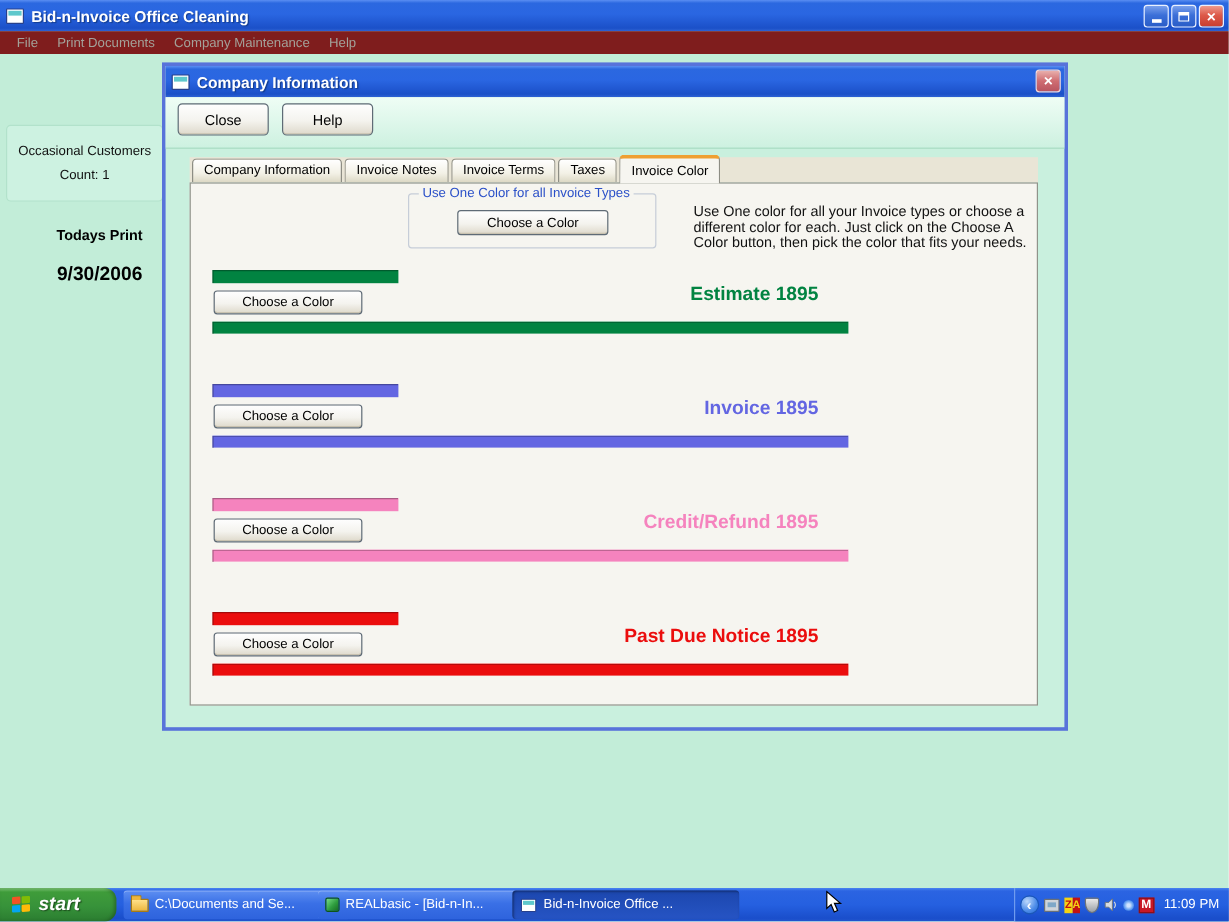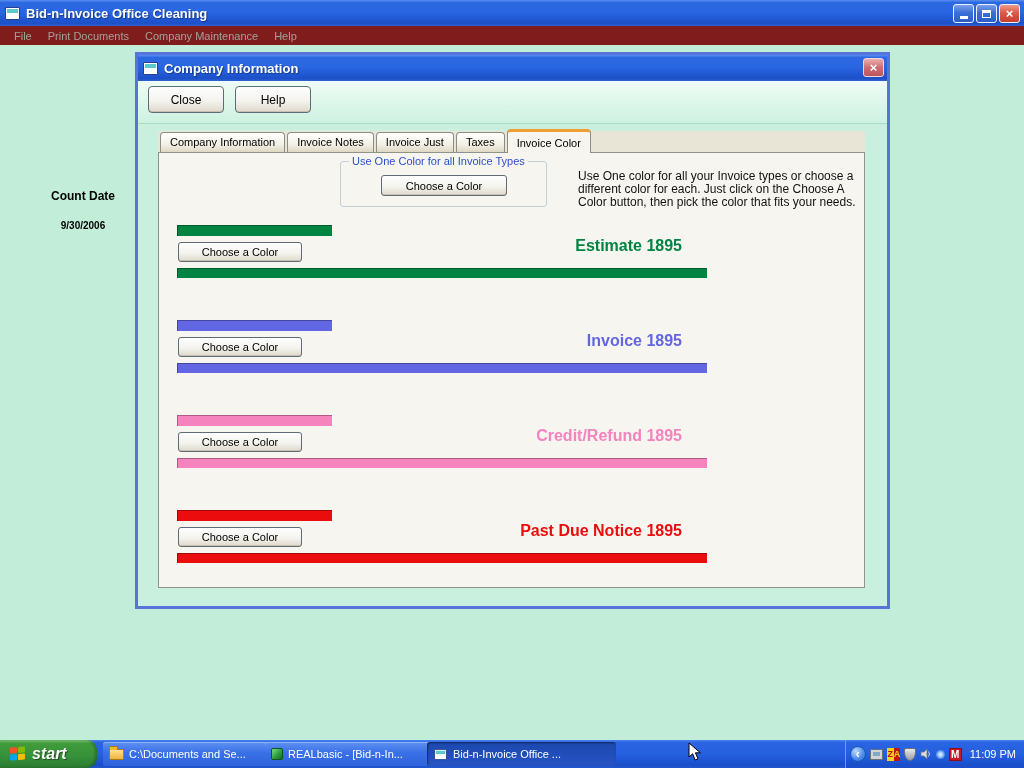--- a/index.html
+++ b/index.html
@@ -40,21 +40,21 @@
     box-shadow:inset 0 -1px 0 #c9c2b0; }
   #customer-maint-btn { position:absolute; left:8px; top:54px; width:131px; height:29px;
     font-size:11px; z-index:1; border-color:#6b7fae; }
   #occasional-box { position:absolute; left:5px; top:104px; width:131px; height:64px;
     background:#cdf2e1; border:1px solid #b2e2cb; border-radius:4px; z-index:1;
     display:flex; flex-direction:column; align-items:center; justify-content:center; gap:8px; }
   #occasional-box div { font-size:11px; color:#111; }
   #todays-date-label { position:absolute; left:0px; top:189px; width:166px; text-align:center;
     font-size:12px; font-weight:bold; color:#000; z-index:1; }
   #todays-date-value { position:absolute; left:0px; top:220px; width:166px; text-align:center;
-    font-size:10px; font-weight:bold; color:#000; z-index:1; }
+    font-size:16px; font-weight:bold; color:#000; z-index:1; }
 
   
   #dialog { position:absolute; left:135px; top:52px; width:755px; height:557px;
     border:3px solid #5873da; background:#c9f0de; z-index:5; }
   #dialog-titlebar { height:26px;
     background:linear-gradient(180deg,#5a8ef2 0%,#2b68e0 10%,#2a66e2 45%,#1b50c8 90%,#2f63d4 100%);
     display:flex; align-items:center; padding:0 5px; position:relative; }
   #dialog-titlebar .title { color:#fff; font-weight:bold; font-size:13px; margin-left:6px;
     text-shadow:1px 1px 1px #123a8a; }
   #dialog-close { position:absolute; right:3px; top:3px; width:21px; height:19px;
@@ -168,39 +168,43 @@
     </div>
   </div>
 
   <div class="menubar">
     <span class="menu-item">File</span>
     <span class="menu-item">Print Documents</span>
     <span class="menu-item">Company Maintenance</span>
     <span class="menu-item">Help</span>
   </div>
 
-  <div id="todays-date-label">Count Date</div>
+  <div id="occasional-box">
+    <div>Occasional Customers</div>
+    <div>Count: 1</div>
+  </div>
+  <div id="todays-date-label">Todays Print</div>
   <div id="todays-date-value">9/30/2006</div>
 
   <div id="dialog">
     <div id="dialog-titlebar">
       <span class="form-icon"></span>
       <span class="title">Company Information</span>
       <div id="dialog-close">×</div>
     </div>
     <div id="dialog-header">
       <button class="btn" id="close-btn">Close</button>
       <button class="btn" id="help-btn">Help</button>
     </div>
 
     <div id="tab-control">
       <div id="tab-strip">
         <div class="tab">Company Information</div>
         <div class="tab">Invoice Notes</div>
-        <div class="tab">Invoice Just</div>
+        <div class="tab">Invoice Terms</div>
         <div class="tab">Taxes</div>
         <div class="tab active">Invoice Color</div>
       </div>
 
       <div id="tab-page">
 
         <div id="one-color-group">
           <span id="one-color-title">Use One Color for all Invoice Types</span>
           <button class="btn" id="one-color-btn">Choose a Color</button>
         </div>

